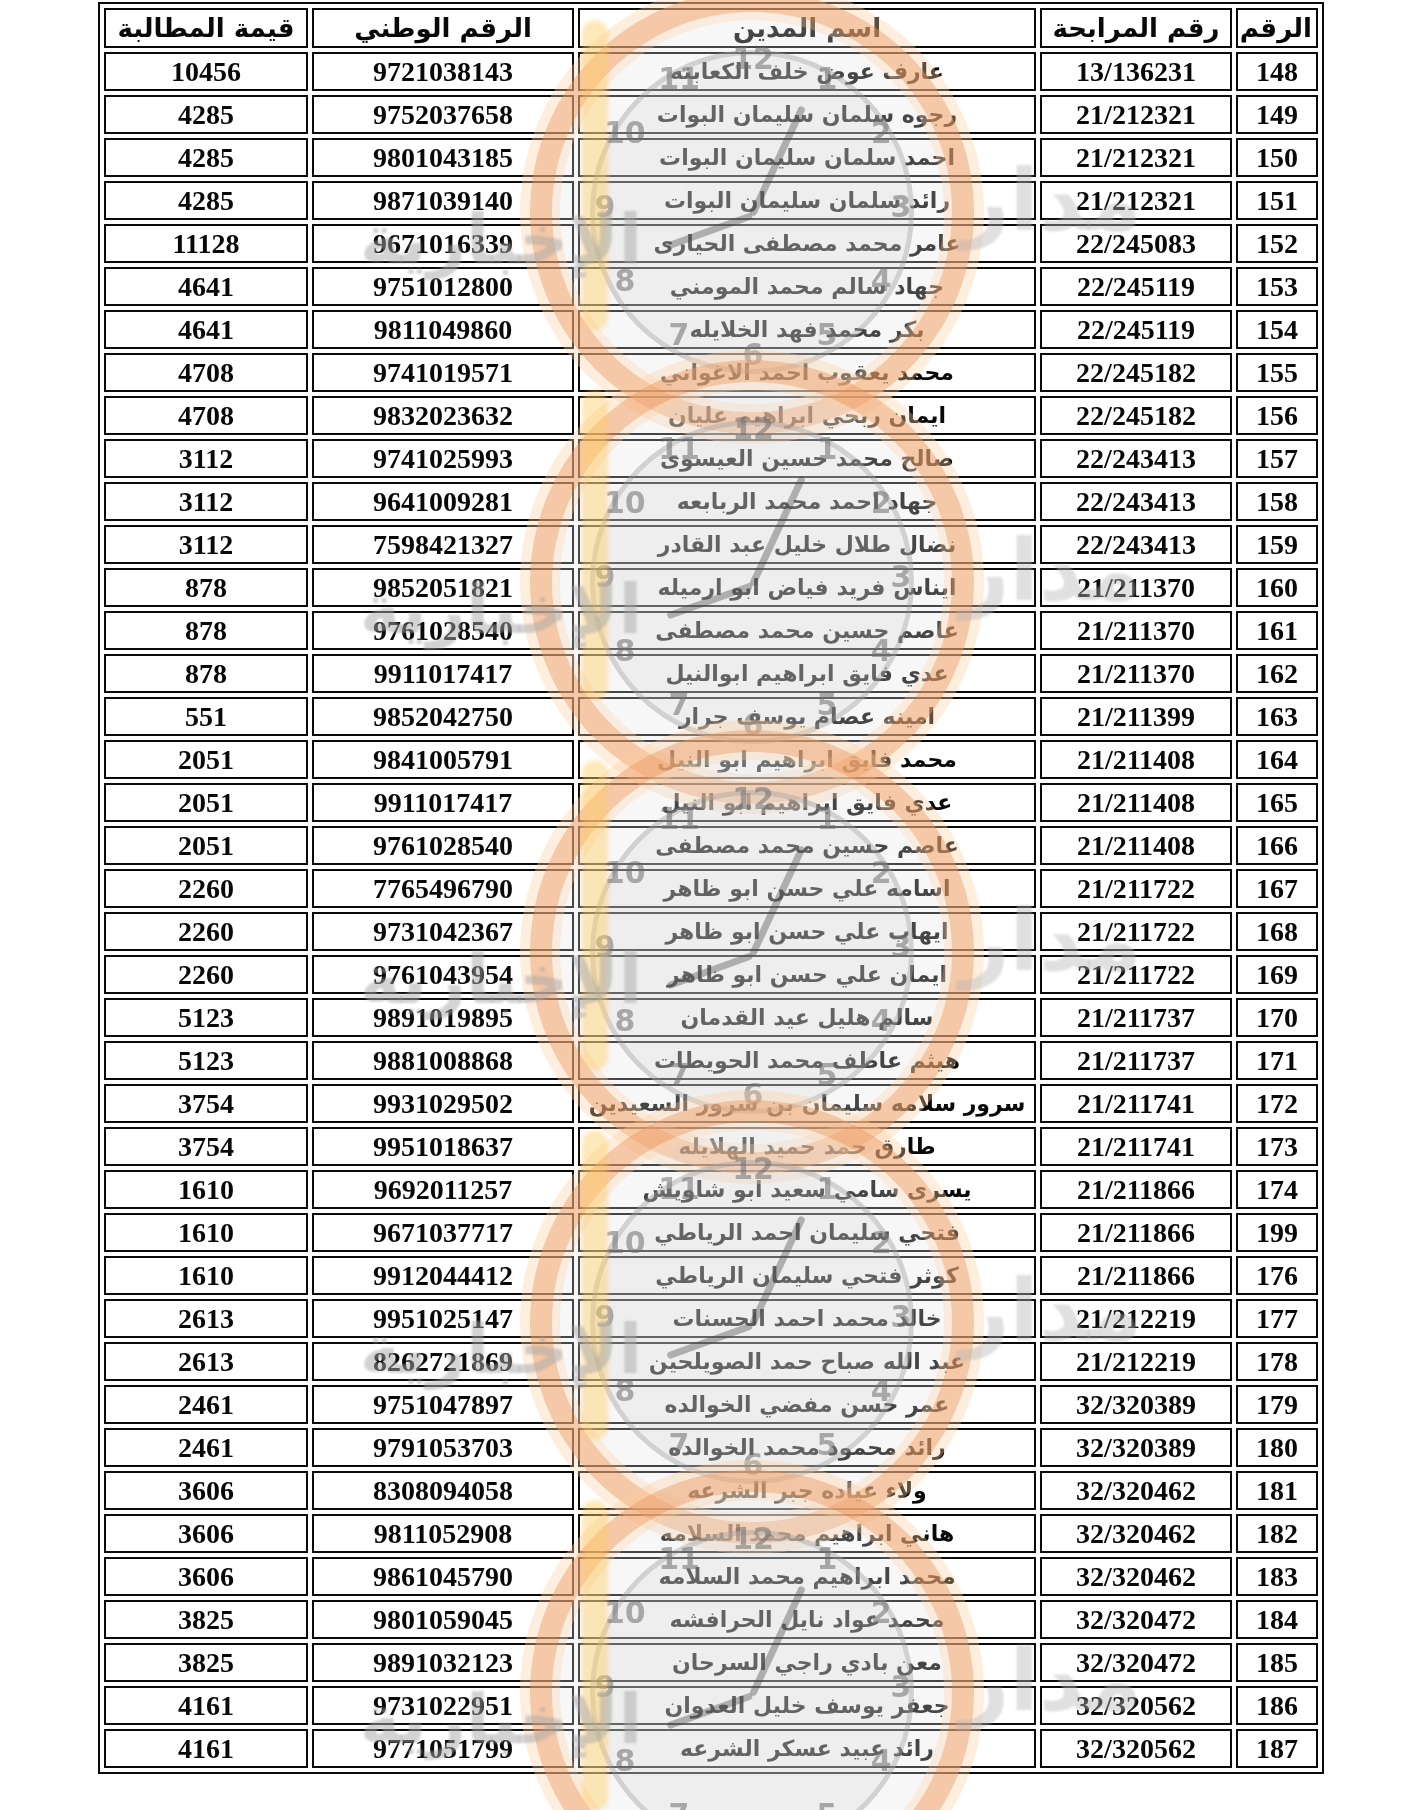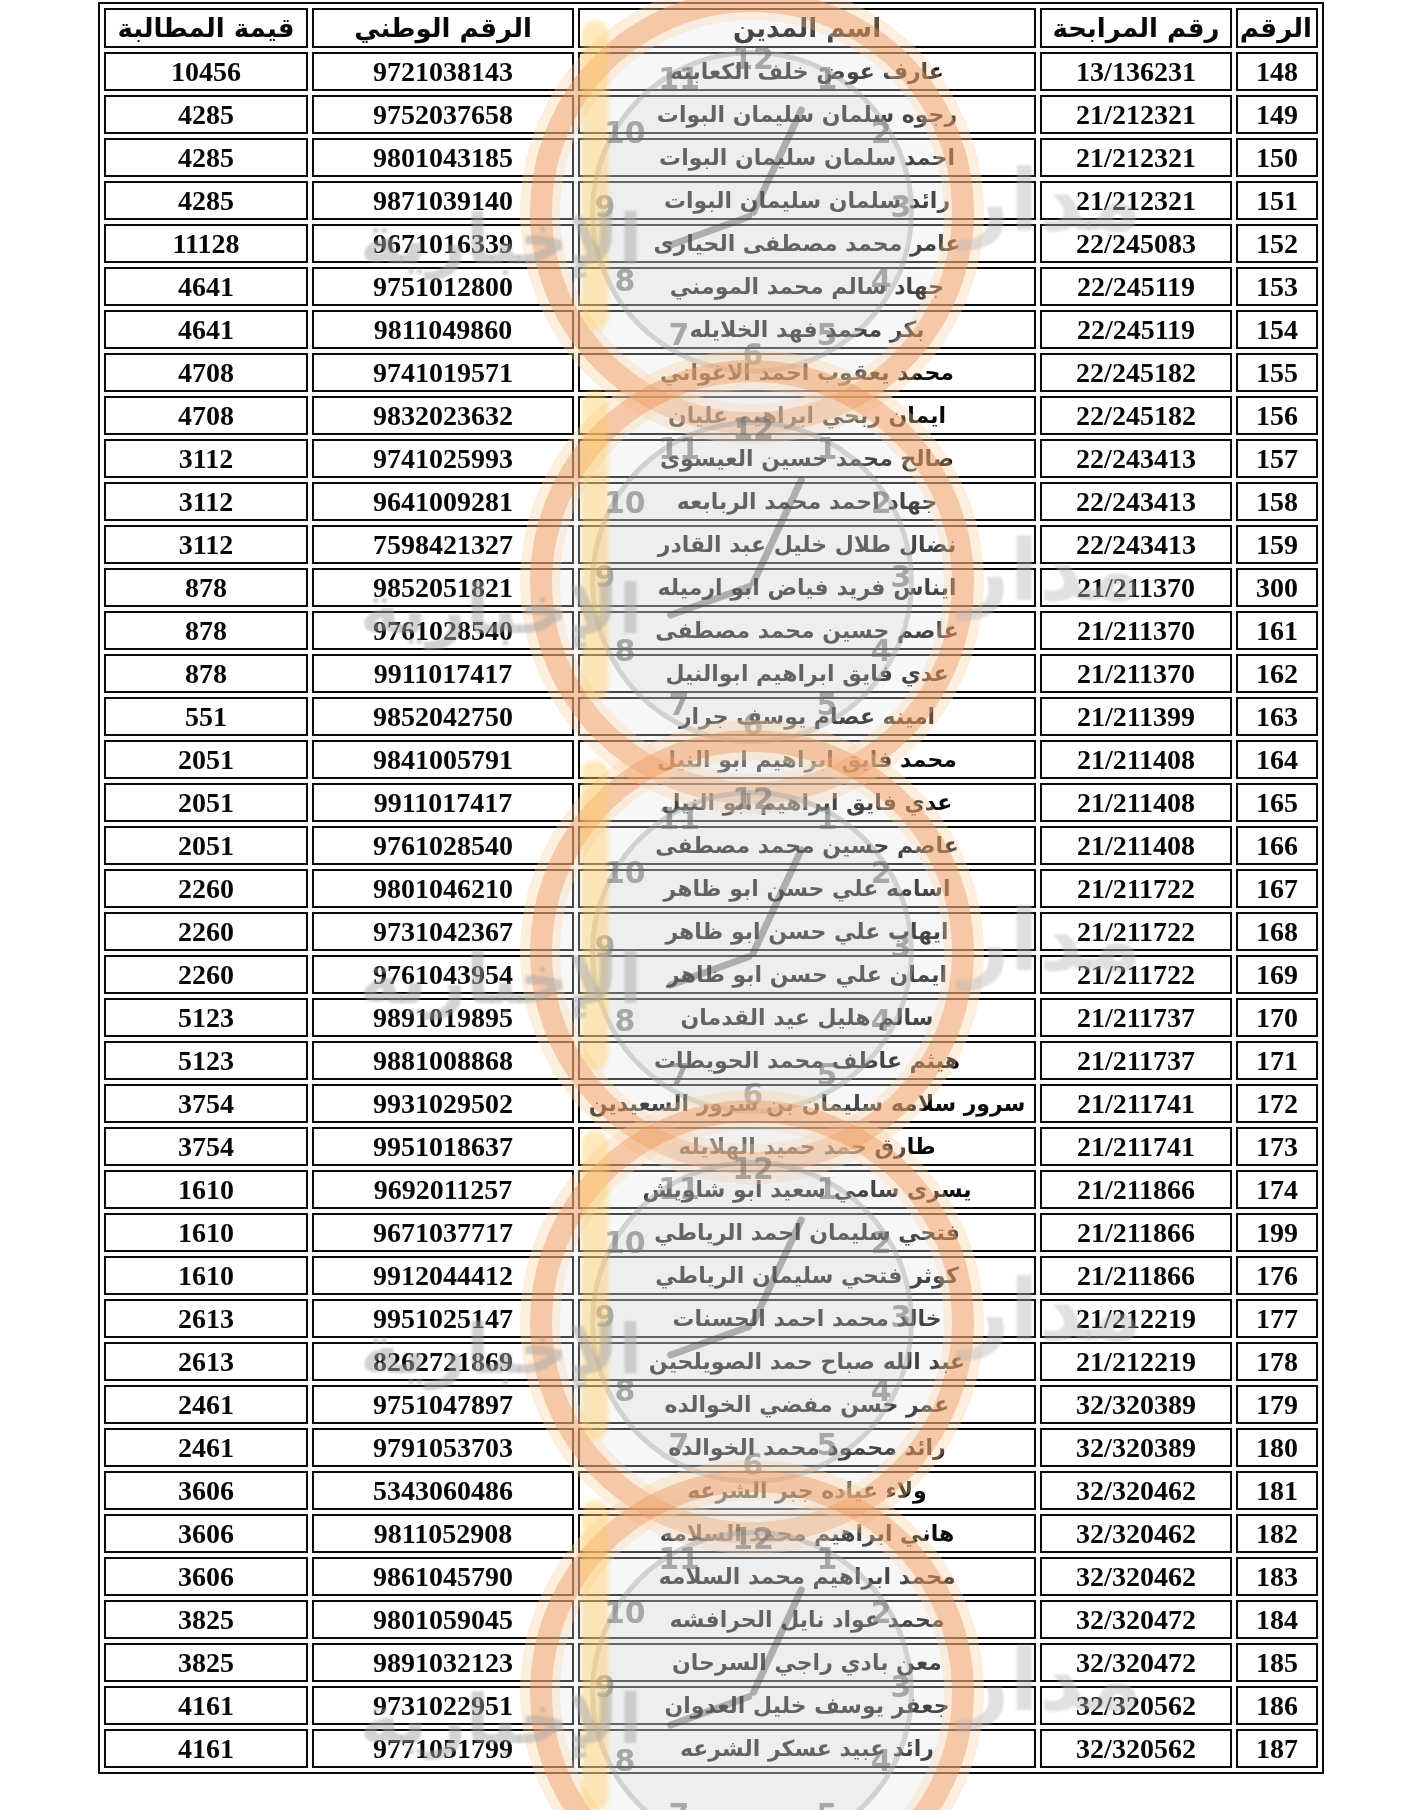--- a/index.html
+++ b/index.html
@@ -188,21 +188,21 @@
           <td class="cell-claim-value">3112</td>
         </tr>
         <tr>
           <td class="cell-num">159</td>
           <td class="cell-murabaha">22/243413</td>
           <td class="cell-debtor-name">نضال طلال خليل عبد القادر</td>
           <td class="cell-national-id">7598421327</td>
           <td class="cell-claim-value">3112</td>
         </tr>
         <tr>
-          <td class="cell-num">300</td>
+          <td class="cell-num">160</td>
           <td class="cell-murabaha">21/211370</td>
           <td class="cell-debtor-name">ايناس فريد فياض ابو ارميله</td>
           <td class="cell-national-id">9852051821</td>
           <td class="cell-claim-value">878</td>
         </tr>
         <tr>
           <td class="cell-num">161</td>
           <td class="cell-murabaha">21/211370</td>
           <td class="cell-debtor-name">عاصم حسين محمد مصطفى</td>
           <td class="cell-national-id">9761028540</td>
@@ -240,21 +240,21 @@
           <td class="cell-num">166</td>
           <td class="cell-murabaha">21/211408</td>
           <td class="cell-debtor-name">عاصم حسين محمد مصطفى</td>
           <td class="cell-national-id">9761028540</td>
           <td class="cell-claim-value">2051</td>
         </tr>
         <tr>
           <td class="cell-num">167</td>
           <td class="cell-murabaha">21/211722</td>
           <td class="cell-debtor-name">اسامه علي حسن ابو ظاهر</td>
-          <td class="cell-national-id">9801046210</td>
+          <td class="cell-national-id">7765496790</td>
           <td class="cell-claim-value">2260</td>
         </tr>
         <tr>
           <td class="cell-num">168</td>
           <td class="cell-murabaha">21/211722</td>
           <td class="cell-debtor-name">ايهاب علي حسن ابو ظاهر</td>
           <td class="cell-national-id">9731042367</td>
           <td class="cell-claim-value">2260</td>
         </tr>
         <tr>
@@ -338,21 +338,21 @@
           <td class="cell-num">180</td>
           <td class="cell-murabaha">32/320389</td>
           <td class="cell-debtor-name">رائد محمود محمد الخوالده</td>
           <td class="cell-national-id">9791053703</td>
           <td class="cell-claim-value">2461</td>
         </tr>
         <tr>
           <td class="cell-num">181</td>
           <td class="cell-murabaha">32/320462</td>
           <td class="cell-debtor-name">ولاء عياده جبر الشرعه</td>
-          <td class="cell-national-id">5343060486</td>
+          <td class="cell-national-id">8308094058</td>
           <td class="cell-claim-value">3606</td>
         </tr>
         <tr>
           <td class="cell-num">182</td>
           <td class="cell-murabaha">32/320462</td>
           <td class="cell-debtor-name">هاني ابراهيم محمد السلامه</td>
           <td class="cell-national-id">9811052908</td>
           <td class="cell-claim-value">3606</td>
         </tr>
         <tr>

